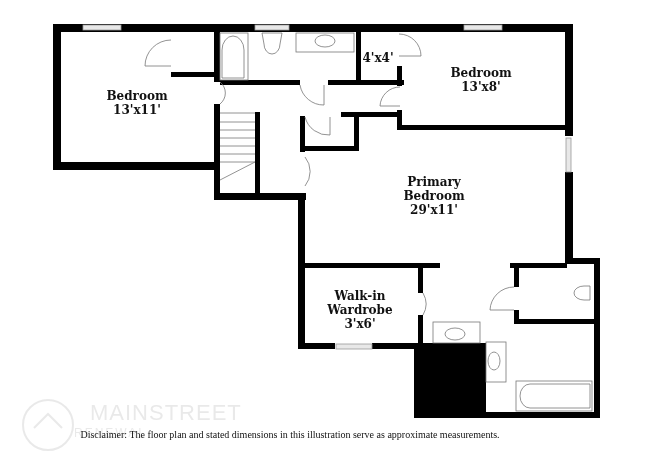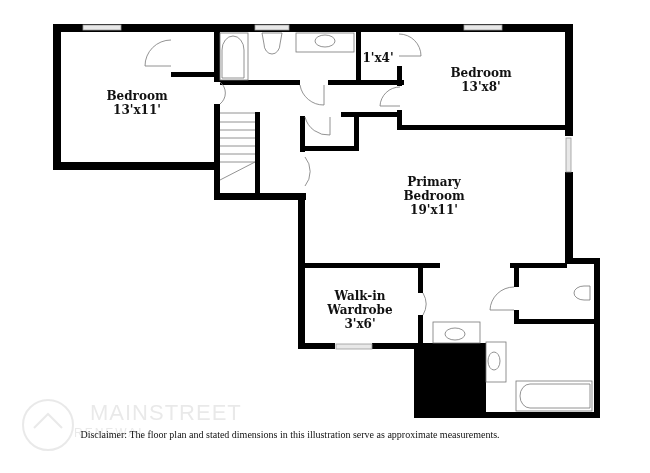--- a/index.html
+++ b/index.html
@@ -110,26 +110,26 @@
     <ellipse cx="455" cy="334" rx="10" ry="6"></ellipse>
     <rect x="486" y="342" width="20" height="40"></rect>
     <ellipse cx="494" cy="361" rx="6" ry="9"></ellipse>
     <rect x="516" y="381" width="76" height="30"></rect>
     <path d="M590 384 L530 384 A 10 12 0 0 0 530 408 L590 408 Z"></path>
   </g>
 </svg>
 
 <div class="room-label" style="left:137px; top:89px;">Bedroom
 13'x11'</div>
-<div class="room-label" style="left:378px; top:51px;">1'x4'</div>
+<div class="room-label" style="left:378px; top:51px;">4'x4'</div>
 <div class="room-label" style="left:481px; top:66px;">Bedroom
 13'x8'</div>
 <div class="room-label" style="left:434px; top:175px;">Primary
 Bedroom
-19'x11'</div>
+29'x11'</div>
 <div class="room-label" style="left:360px; top:289px;">Walk-in
 Wardrobe
 3'x6'</div>
 
 <div class="logo">
   <svg width="60" height="55" viewBox="0 0 60 55">
     <circle cx="28" cy="27" r="25" fill="none" stroke="#888" stroke-width="2"></circle>
     <path d="M14 30 L28 16 L42 30" fill="none" stroke="#888" stroke-width="2"></path>
   </svg>
   <div class="logo-text1">MAINSTREET</div>

